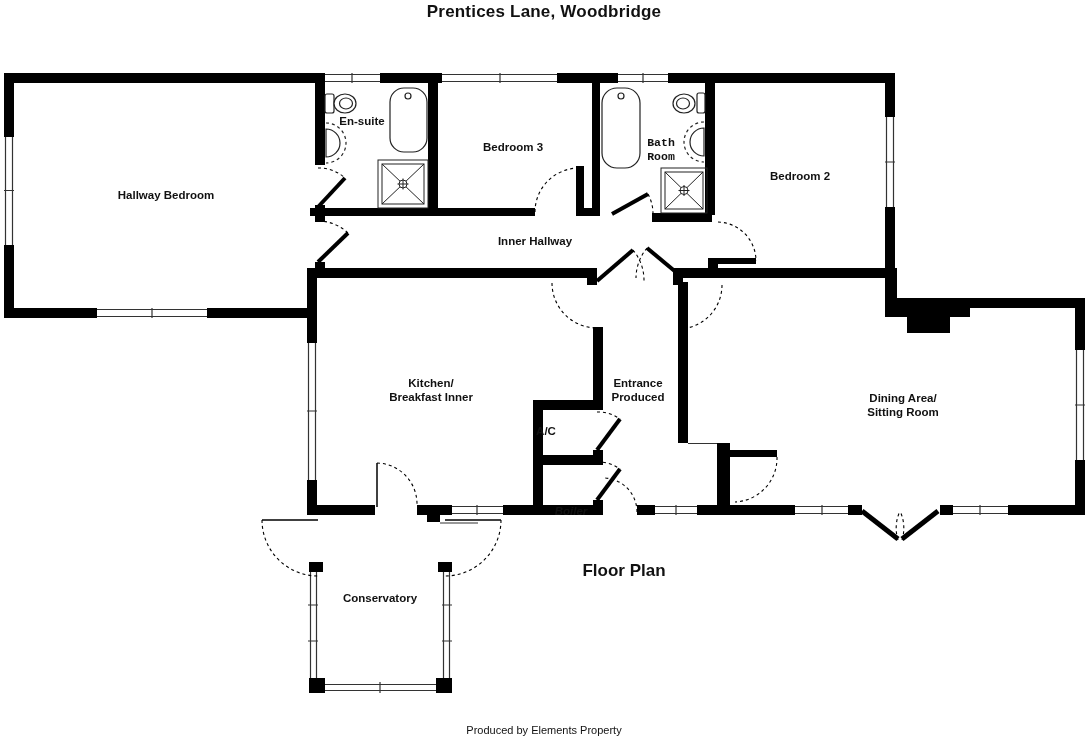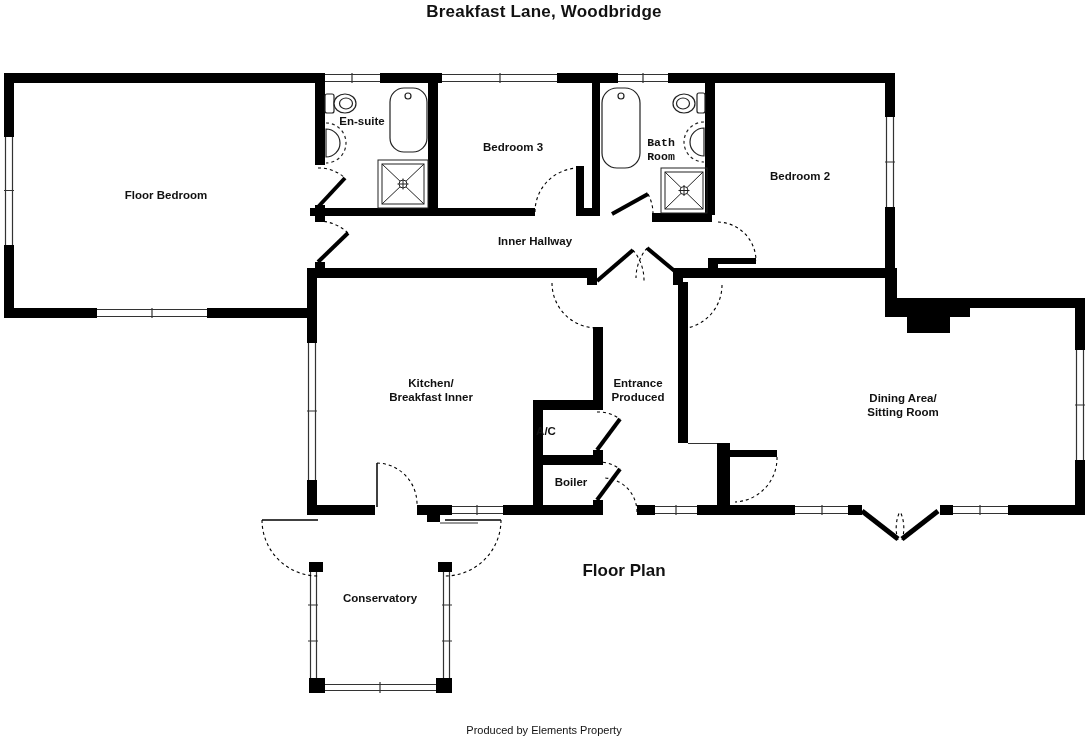--- a/index.html
+++ b/index.html
@@ -13,21 +13,21 @@
   .room-label span{display:block;}
   #floorplan-caption{font-size:17px;}
   #plan-footer{position:absolute;left:0;top:724px;width:100%;text-align:center;
         font-size:11px;font-weight:normal;color:#111;}
 </style>
 </head>
 <body>
 
 <div id="page">
 
-  <div id="plan-title">Breakfast Lane, Woodbridge</div>
+  <div id="plan-title">Prentices Lane, Woodbridge</div>
 
   <svg id="plan-svg" viewBox="0 0 1088 744" xmlns="http://www.w3.org/2000/svg">
 
     <g fill="#000000" stroke="none">
 
       <rect x="4" y="73" width="321" height="10"></rect>
         <rect x="380" y="73" width="62" height="10"></rect>
       <rect x="557" y="73" width="61" height="10"></rect>
         <rect x="668" y="73" width="227" height="10"></rect>
 
@@ -219,39 +219,39 @@
       <g fill="none" stroke-width="1">
         <rect x="661" y="168" width="46" height="45"></rect>
         <rect x="665" y="172" width="38" height="37"></rect>
         <path d="M665,172 L703,209 M703,172 L665,209"></path>
         <circle cx="684" cy="190.5" r="4" fill="#ffffff"></circle>
         <path d="M684,185 V196 M678.5,190.5 H689.5"></path>
       </g>
     </g>
   </svg>
 
-  <div class="room-label" style="left:166px;top:196px;">Floor Bedroom</div>
+  <div class="room-label" style="left:166px;top:196px;">Hallway Bedroom</div>
   <div class="room-label" style="left:362px;top:122px;">En-suite</div>
   <div class="room-label" style="left:513px;top:148px;">Bedroom 3</div>
   <div class="room-label" style="left:661px;top:149px;font-family:Liberation Mono, monospace;">
     <span>Bath</span>
     <span>Room</span>
   </div>
   <div class="room-label" style="left:800px;top:177px;">Bedroom 2</div>
   <div class="room-label" style="left:535px;top:242px;text-align:center;">Inner Hallway</div>
   <div class="room-label" style="left:431px;top:390px;">
     <span>Kitchen/</span>
     <span>Breakfast Inner</span>
   </div>
   <div class="room-label" style="left:638px;top:390px;">
     <span>Entrance</span>
     <span>Produced</span>
   </div>
   <div class="room-label" style="left:546px;top:432px;">A/C</div>
-  <div class="room-label" style="left:571px;top:483px;">Boiler</div>
+  <div class="room-label" style="left:571px;top:512px;font-style:italic;">Boiler</div>
   <div class="room-label" style="left:903px;top:405px;">
     <span>Dining Area/</span>
     <span>Sitting Room</span>
   </div>
   <div class="room-label" style="left:380px;top:599px;">Conservatory</div>
   <div id="floorplan-caption" class="room-label" style="left:624px;top:571px;">Floor Plan</div>
 
   <div id="plan-footer">Produced by Elements Property</div>
 </div>
 

